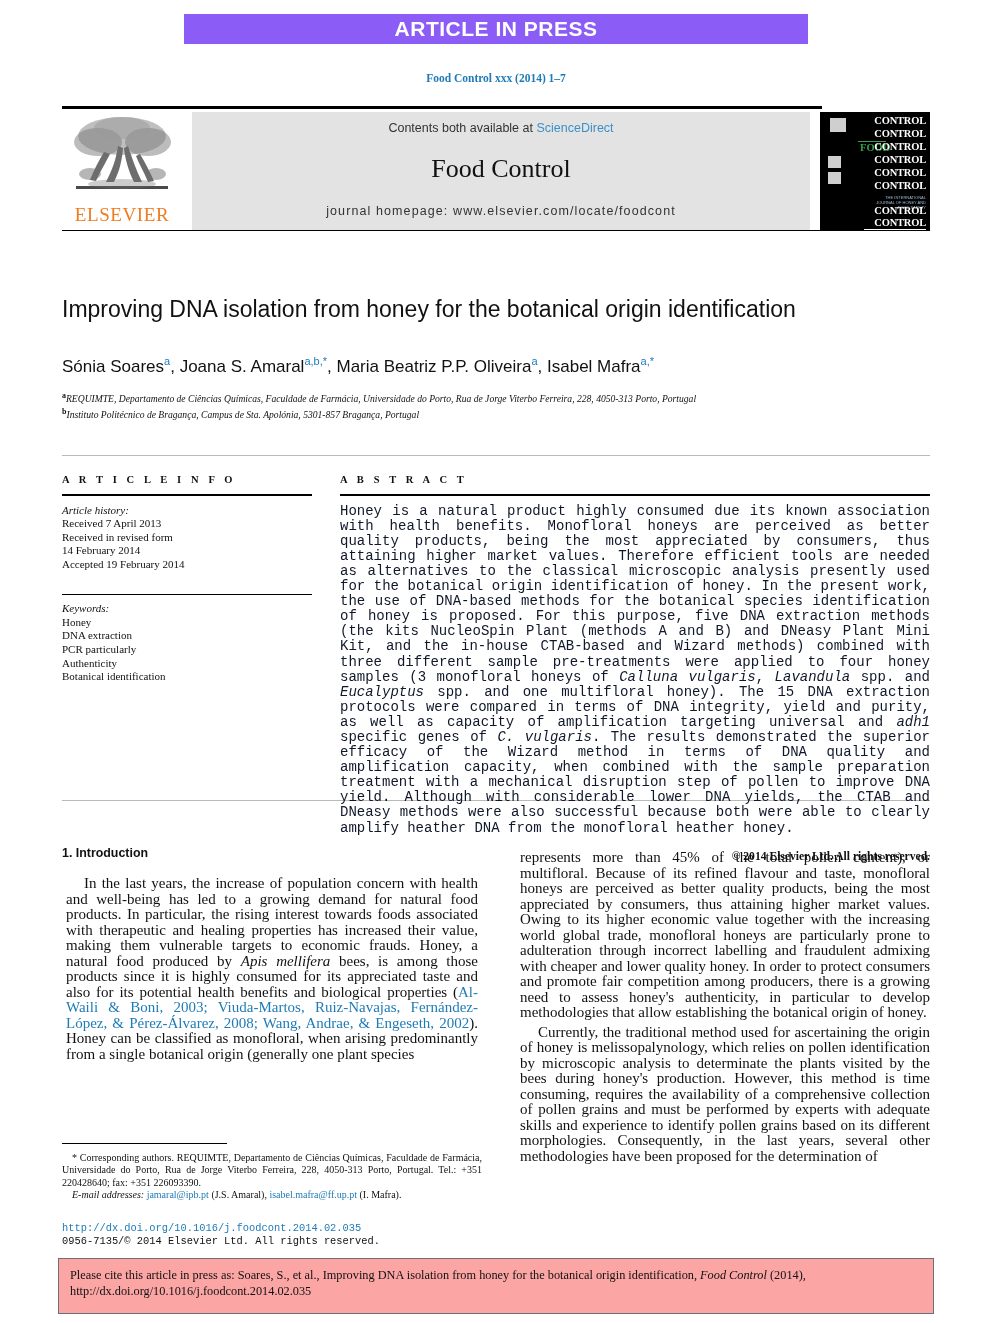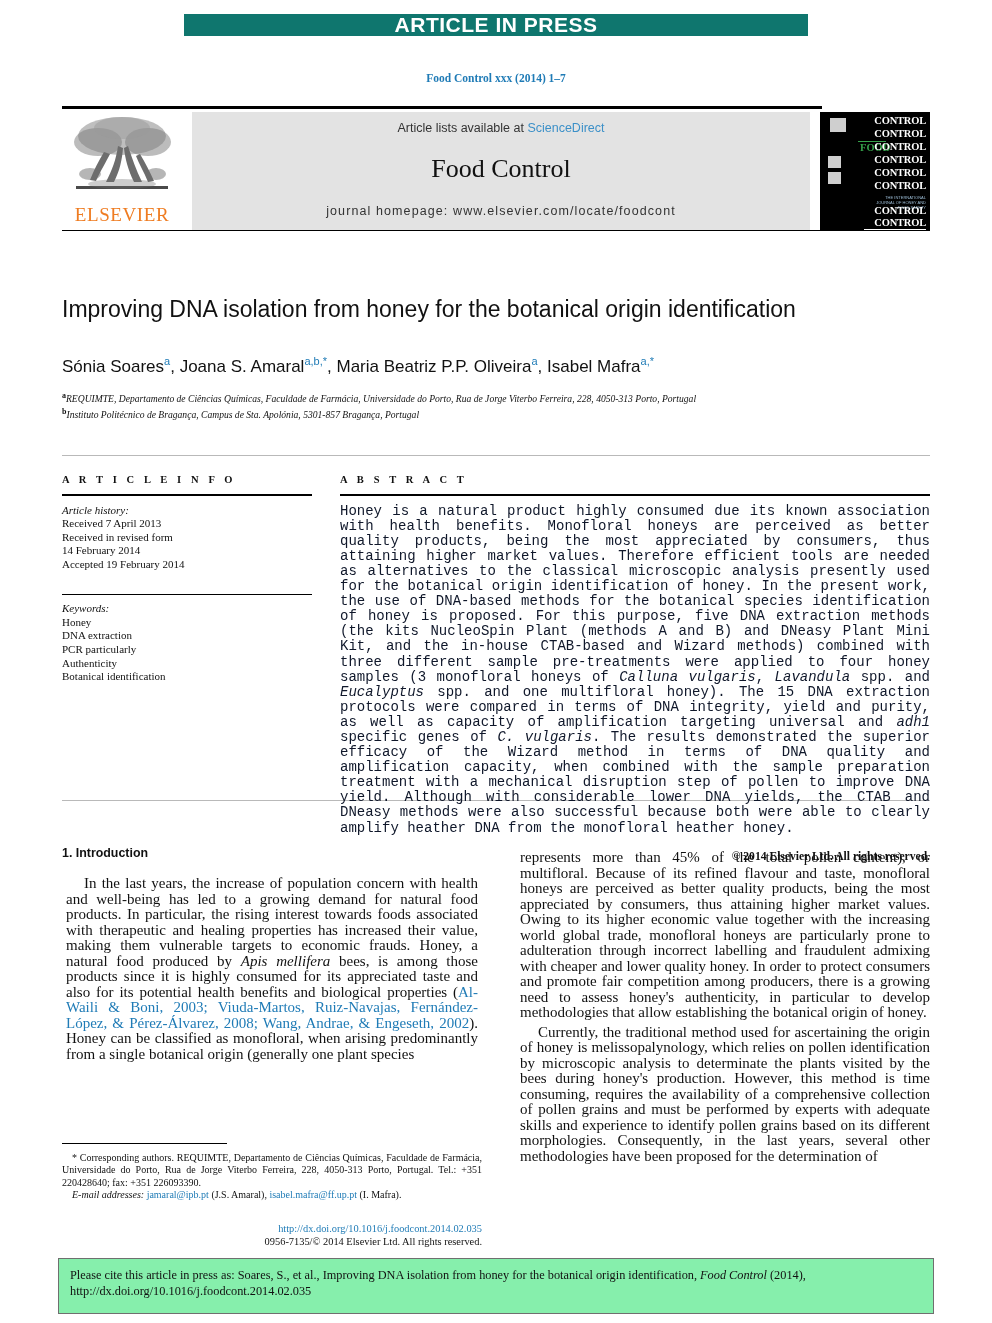--- a/index.html
+++ b/index.html
@@ -8,22 +8,22 @@
     background:#ffffff;
     font-family:"Liberation Serif", serif;
     color:#000;
     position:relative;
     overflow:hidden;
   }
   .page{position:relative;width:992px;height:1323px;}
 
   
   .aip-band{
-    position:absolute;left:184px;top:14px;width:624px;height:22px;
-    background:#0f766e;
+    position:absolute;left:184px;top:14px;width:624px;height:30px;
+    background:#8b5cf6;
     display:flex;align-items:center;justify-content:center;
   }
   .aip-text{
     font-family:"Liberation Sans", sans-serif;
     font-weight:bold;font-size:21px;letter-spacing:0.5px;color:#ffffff;
   }
 
   
   .runhead{
     position:absolute;left:0;top:72px;width:992px;text-align:center;
@@ -156,28 +156,28 @@
   }
   .footnote{
     position:absolute;left:62px;top:1152px;width:420px;
     font-family:"Liberation Serif", serif;font-size:10px;line-height:12.4px;
     text-align:justify;color:#111;
   }
   .footnote .it{font-style:italic;}
   .footnote a,.link{color:#1f7bb6;text-decoration:none;}
   .doi-block{
     position:absolute;left:62px;top:1222px;width:420px;
-    font-family:Liberation Serif, serif;font-size:10.4px;line-height:13px;color:#111;text-align:right;
+    font-family:Liberation Mono, monospace;font-size:10.4px;line-height:13px;color:#111;
   }
   .doi-block .doi{color:#1f7bb6;}
 
   
   .citebox{
     position:absolute;left:58px;top:1258px;width:876px;height:56px;
-    border:1px solid #6f6f6f;background:#86efac;
+    border:1px solid #6f6f6f;background:#fca5a5;
     box-sizing:border-box;padding:8px 11px;
   }
   .citetext{
     font-family:"Liberation Serif", serif;font-size:12.3px;line-height:16px;color:#111;
   }
   .citetext em{font-style:italic;}
 </style>
 </head>
 <body>
 
@@ -207,21 +207,21 @@
           <ellipse cx="88" cy="62" rx="10" ry="6" opacity="0.5"></ellipse>
           <rect x="8" y="74" width="92" height="3" fill="#4a4a4a"></rect>
           <ellipse cx="54" cy="72" rx="34" ry="5" opacity="0.35"></ellipse>
         </g>
       </svg>
       <div class="elsevier-word">ELSEVIER</div>
     </div>
 
     <div class="graybox">
       <div class="contents-line">
-        <span>Article lists available at </span><span class="sd">ScienceDirect</span>
+        <span>Contents both available at </span><span class="sd">ScienceDirect</span>
       </div>
       <div class="journal-name">Food Control</div>
       <div class="homepage-line">journal homepage: www.elsevier.com/locate/foodcont</div>
     </div>
 
     <div class="cover-thumb">
       <div class="cv-sq" style="left:10px;top:6px;width:16px;height:14px;"></div>
       <div class="cv-sq" style="left:8px;top:44px;width:13px;height:12px;"></div>
       <div class="cv-sq" style="left:8px;top:60px;width:13px;height:12px;"></div>
       <div class="cv-row" style="top:4px;">CONTROL</div>

